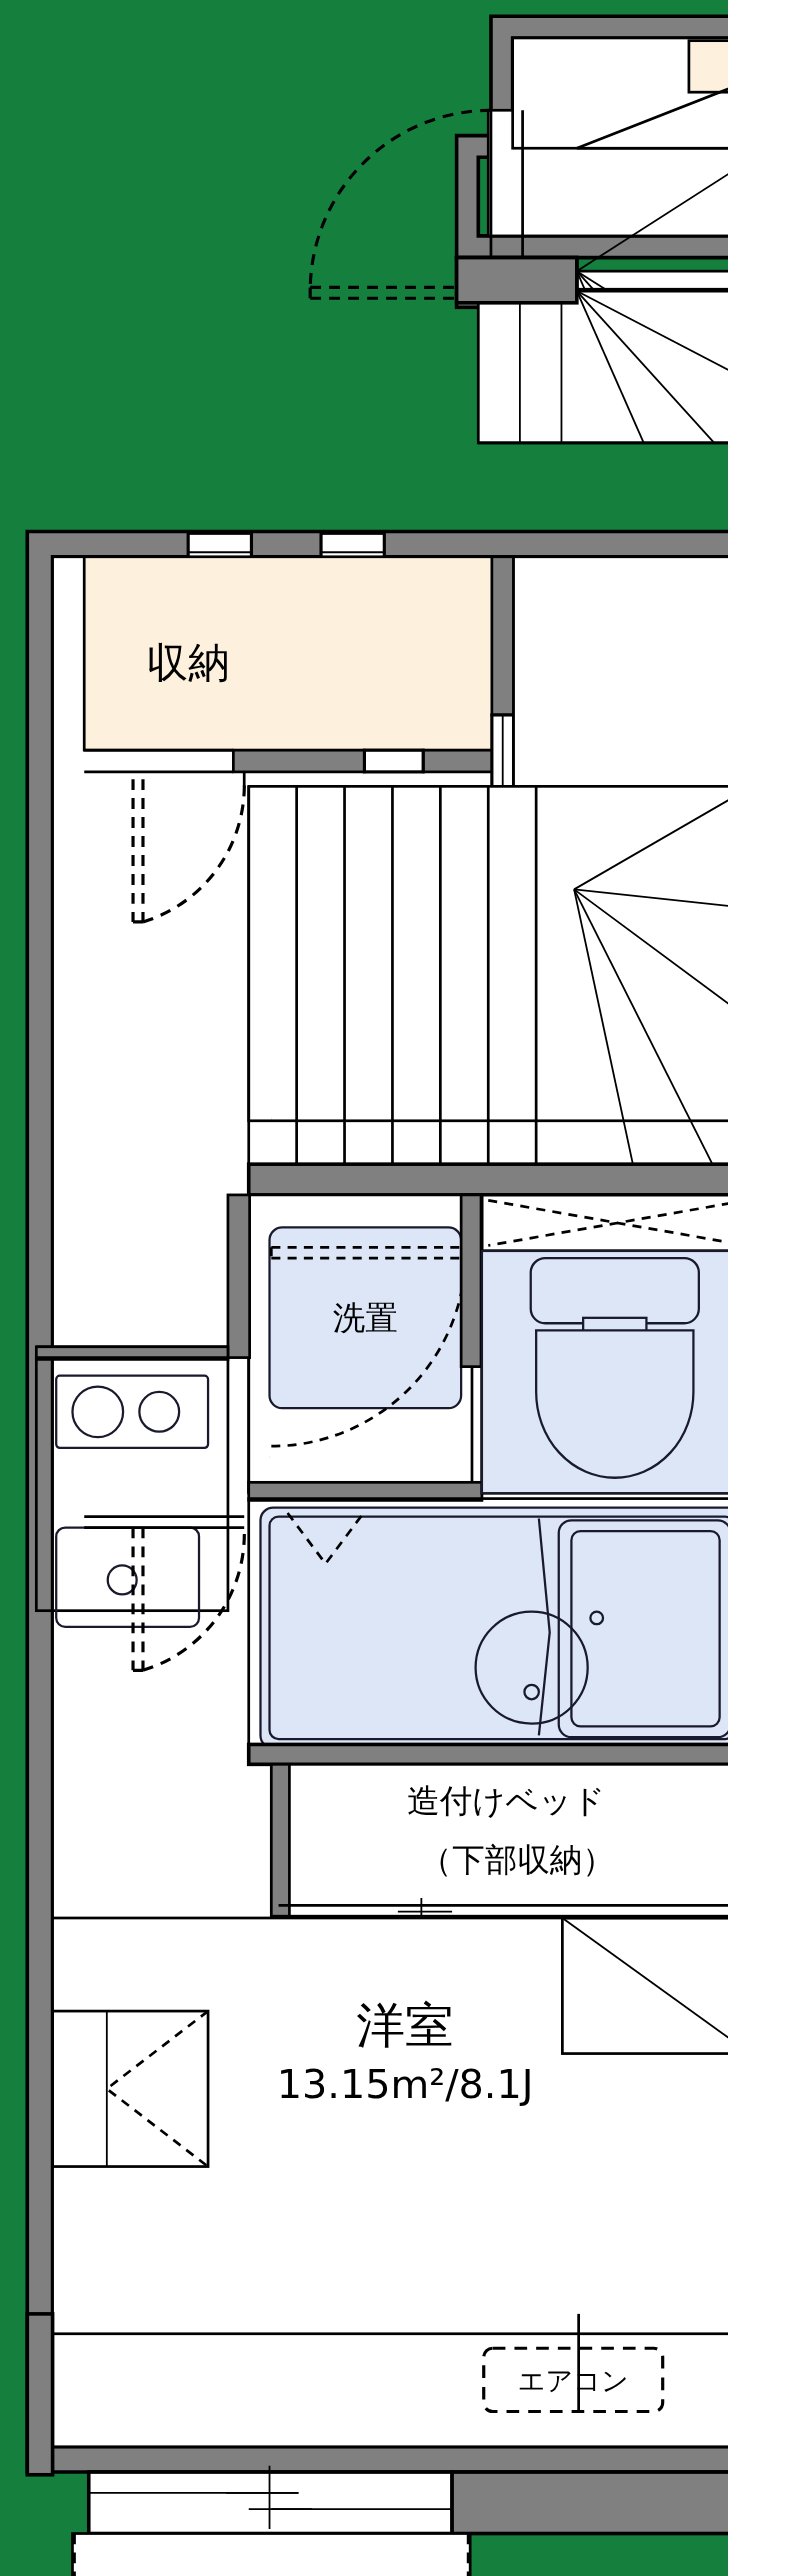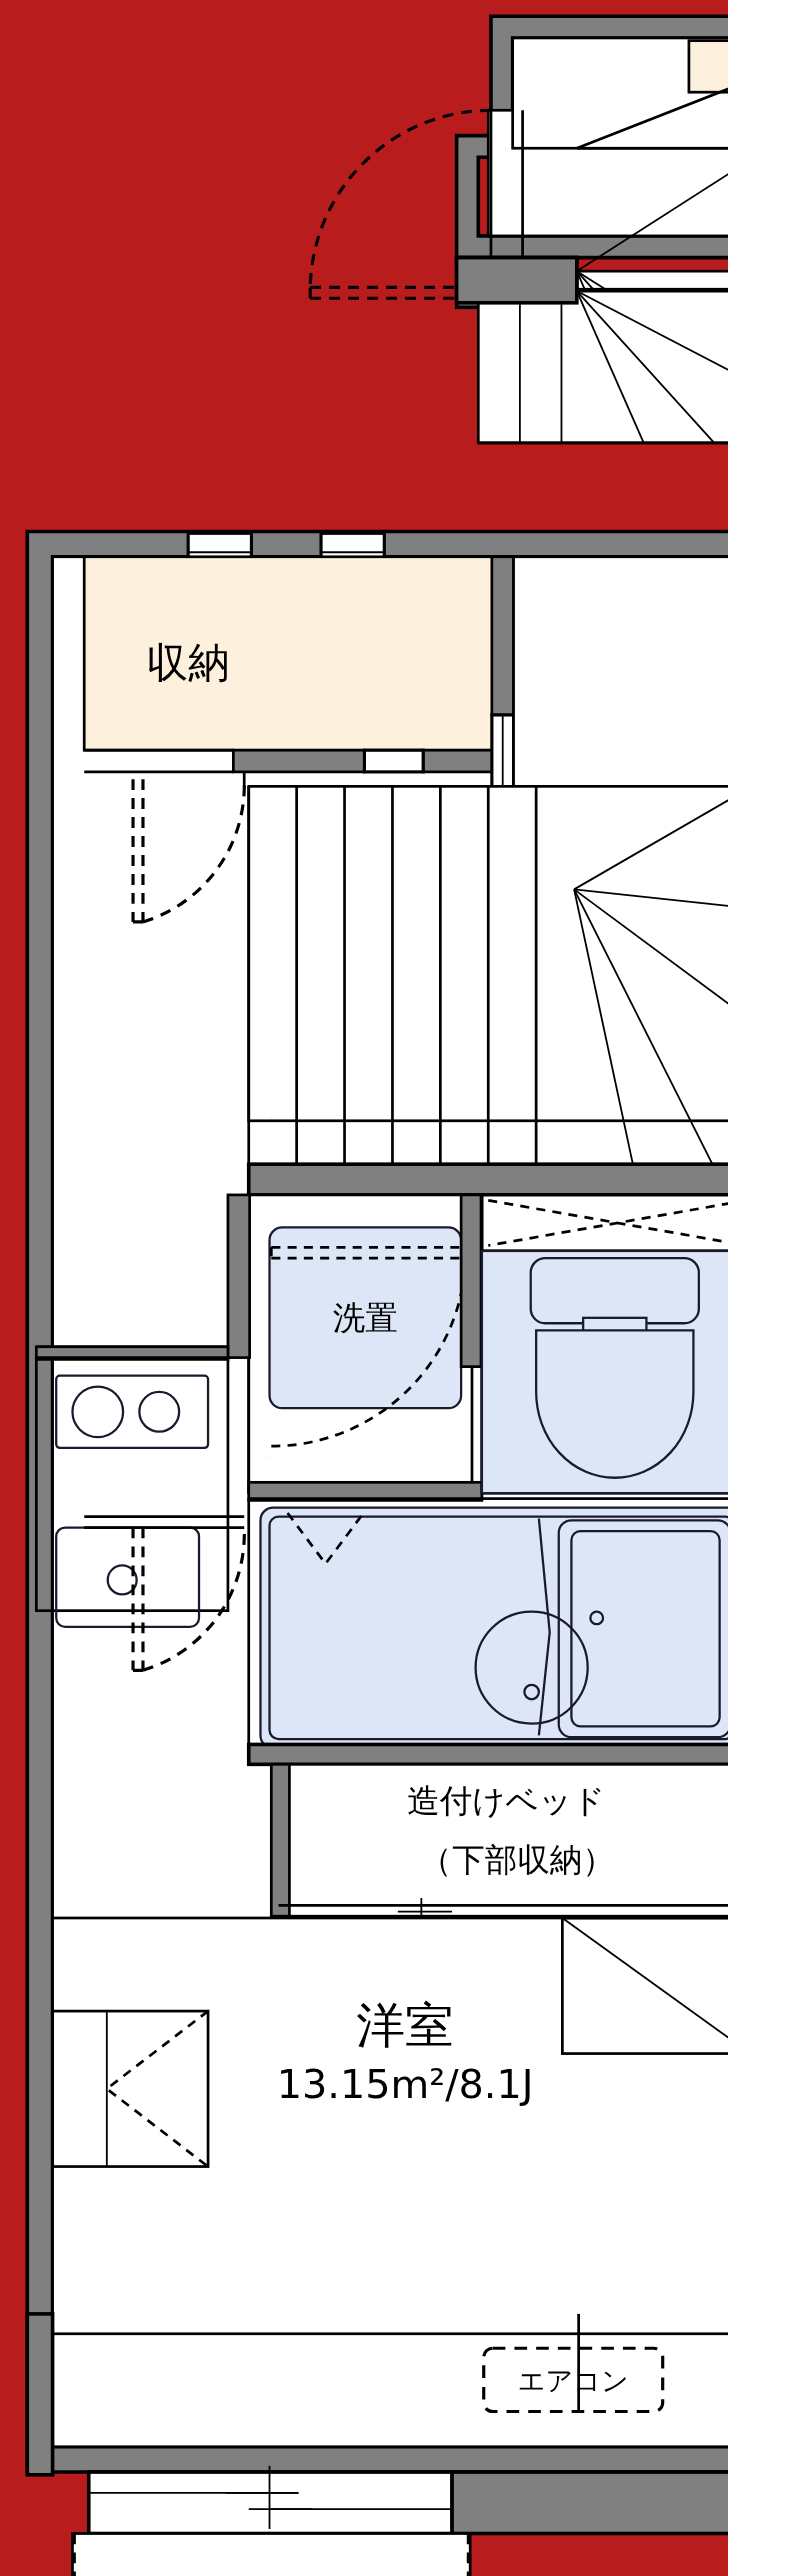--- a/index.html
+++ b/index.html
@@ -7,21 +7,21 @@
     padding: 0;
     background: #ffffff;
   }
   body {
     font-family: "Liberation Sans", "DejaVu Sans", sans-serif;
   }
   #plan-root {
     position: relative;
     width: 728px;
     height: 2576px;
-    background: #b91c1c;
+    background: #15803d;
     overflow: hidden;
   }
   #plan-svg {
     display: block;
     width: 812px;
     height: 2576px;
   }
   .wall { fill: #808080; stroke: #000000; stroke-width: 4; }
   .wall-thin { fill: #808080; stroke: #000000; stroke-width: 3; }
   .room-white { fill: #ffffff; stroke: #000000; stroke-width: 3; }

